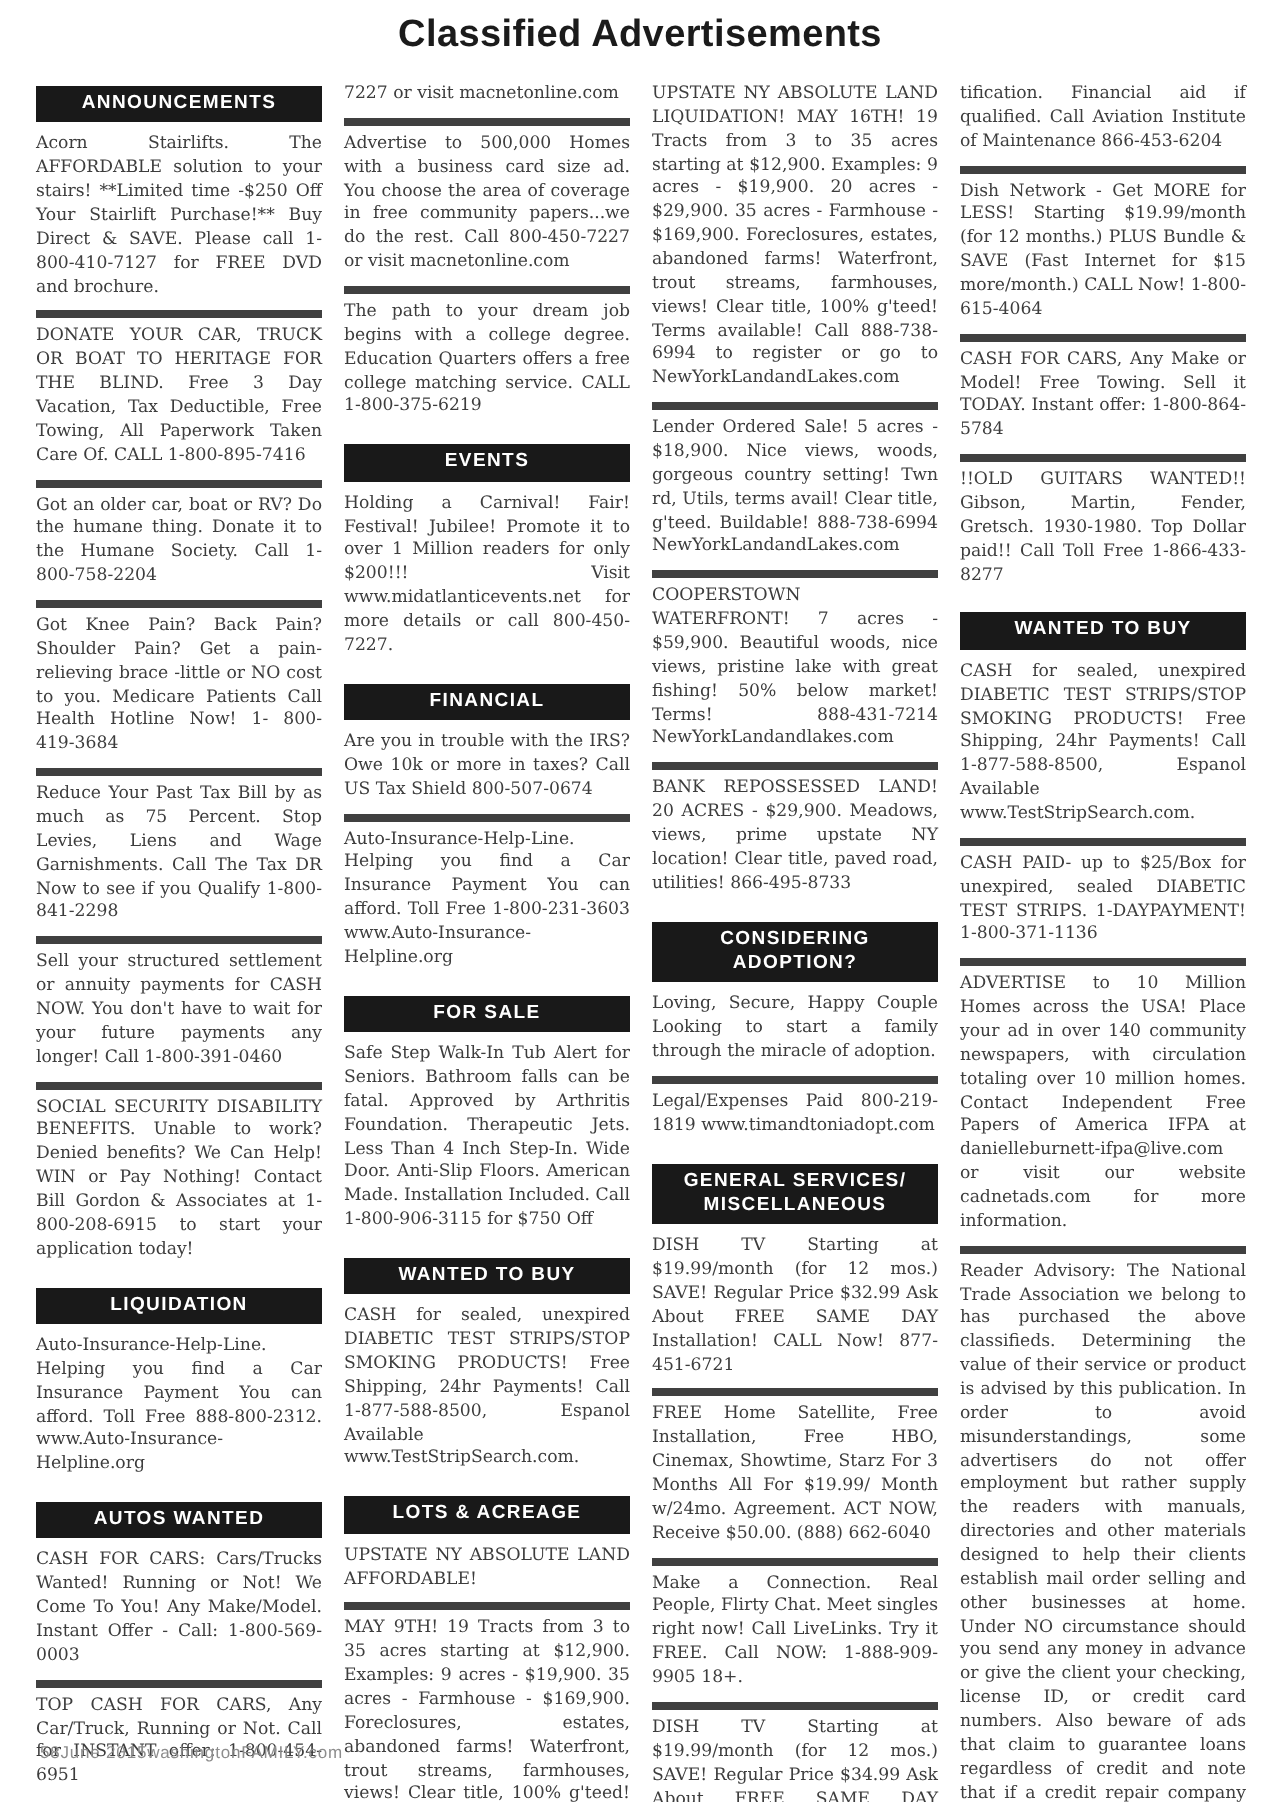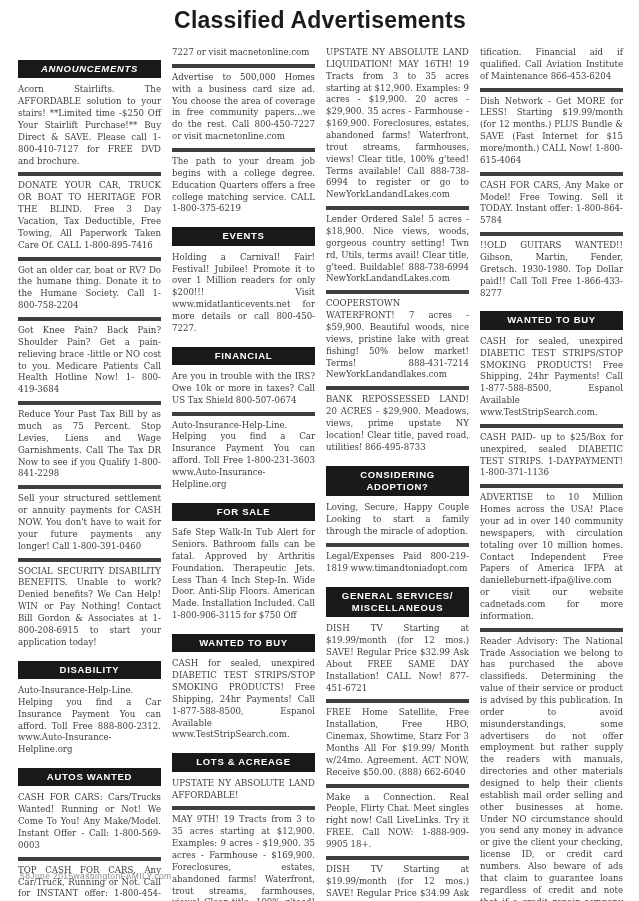--- a/index.html
+++ b/index.html
@@ -4,32 +4,32 @@
 <style>
   * { margin: 0; padding: 0; box-sizing: border-box; }
   html, body { background: #ffffff; }
   .page {
     width: 639px; height: 901px; background: #ffffff; position: relative;
     font-family: "DejaVu Serif", serif; overflow: hidden;
     padding: 7px 17px 0 18px;
   }
   .page-title {
     font-family: "Liberation Sans", sans-serif; font-weight: bold;
-    font-size: 23px; color: #1b1b1b; text-align: center;
+    font-size: 19px; color: #1b1b1b; text-align: center;
     letter-spacing: 0.2px; margin: 0 0 9px 0;
   }
   .cols { display: flex; gap: 11px; }
   .col { flex: 0 0 143px; width: 143px; }
   .sec-header {
     background: #191919; color: #ffffff;
     font-family: "Liberation Sans", sans-serif; font-weight: bold;
     font-size: 9.5px; line-height: 1.3; text-align: center;
     letter-spacing: 0.7px; padding: 3px 2px; margin: 7px 0 2px 0;
   }
-  .col > .sec-header:first-child { margin-top: 17px; font-style: italic; }
+  .col > .sec-header:first-child { margin-top: 5px; }
   .ad {
     font-size: 8.6px; line-height: 1.38; color: #3d3d3d;
     text-align: justify; padding: 4px 0 5px 0;
   }
   .ad + .ad { border-top: 4px solid #404040; }
   .footer {
     position: absolute; left: 20px; bottom: 20px;
     font-family: "Liberation Sans", sans-serif; font-size: 8.5px;
     color: #8d8d8d; letter-spacing: 0.4px; display: flex; gap: 0;
   }
@@ -42,21 +42,21 @@
   <div class="cols" id="cols">
       <div class="col">
         <div class="sec-header">ANNOUNCEMENTS</div>
         <div class="ad">Acorn Stairlifts. The AFFORDABLE solution to your stairs! **Limited time -$250 Off Your Stairlift Purchase!** Buy Direct &amp; SAVE. Please call 1-800-410-7127 for FREE DVD and brochure.</div>
         <div class="ad">DONATE YOUR CAR, TRUCK OR BOAT TO HERITAGE FOR THE BLIND. Free 3 Day Vacation, Tax Deductible, Free Towing, All Paperwork Taken Care Of. CALL 1-800-895-7416</div>
         <div class="ad">Got an older car, boat or RV? Do the humane thing. Donate it to the Humane Society. Call 1- 800-758-2204</div>
         <div class="ad">Got Knee Pain? Back Pain? Shoulder Pain? Get a pain-relieving brace -little or NO cost to you. Medicare Patients Call Health Hotline Now! 1- 800-419-3684</div>
         <div class="ad">Reduce Your Past Tax Bill by as much as 75 Percent. Stop Levies, Liens and Wage Garnishments. Call The Tax DR Now to see if you Qualify 1-800-841-2298</div>
         <div class="ad">Sell your structured settlement or annuity payments for CASH NOW. You don't have to wait for your future payments any longer! Call 1-800-391-0460</div>
         <div class="ad">SOCIAL SECURITY DISABILITY BENEFITS. Unable to work? Denied benefits?  We Can Help!  WIN or Pay Nothing! Contact Bill Gordon &amp; Associates at 1-800-208-6915 to start your application today!</div>
-        <div class="sec-header">DISABILITY</div>
+        <div class="sec-header">LIQUIDATION</div>
         <div class="ad">Auto-Insurance-Help-Line. Helping you find a Car Insurance Payment You can afford. Toll Free 888-800-2312. www.Auto-Insurance-Helpline.org</div>
         <div class="sec-header">AUTOS WANTED</div>
         <div class="ad">CASH FOR CARS: Cars/Trucks Wanted! Running or Not! We Come To You! Any Make/Model. Instant Offer - Call: 1-800-569-0003</div>
         <div class="ad">TOP CASH FOR CARS,  Any Car/Truck, Running or Not. Call for INSTANT offer: 1-800-454-6951</div>
         <div class="sec-header">BUSINESS TO BUSINESS</div>
       </div>
       <div class="col">
         <div class="ad">7227 or visit macnetonline.com</div>
         <div class="ad">Advertise to 500,000 Homes with a business card size ad. You choose the area of coverage in free community papers...we do the rest. Call 800-450-7227 or visit macnetonline.com</div>
         <div class="ad">The path to your dream job begins with a college degree.  Education Quarters offers a free college matching service. CALL 1-800-375-6219</div>

